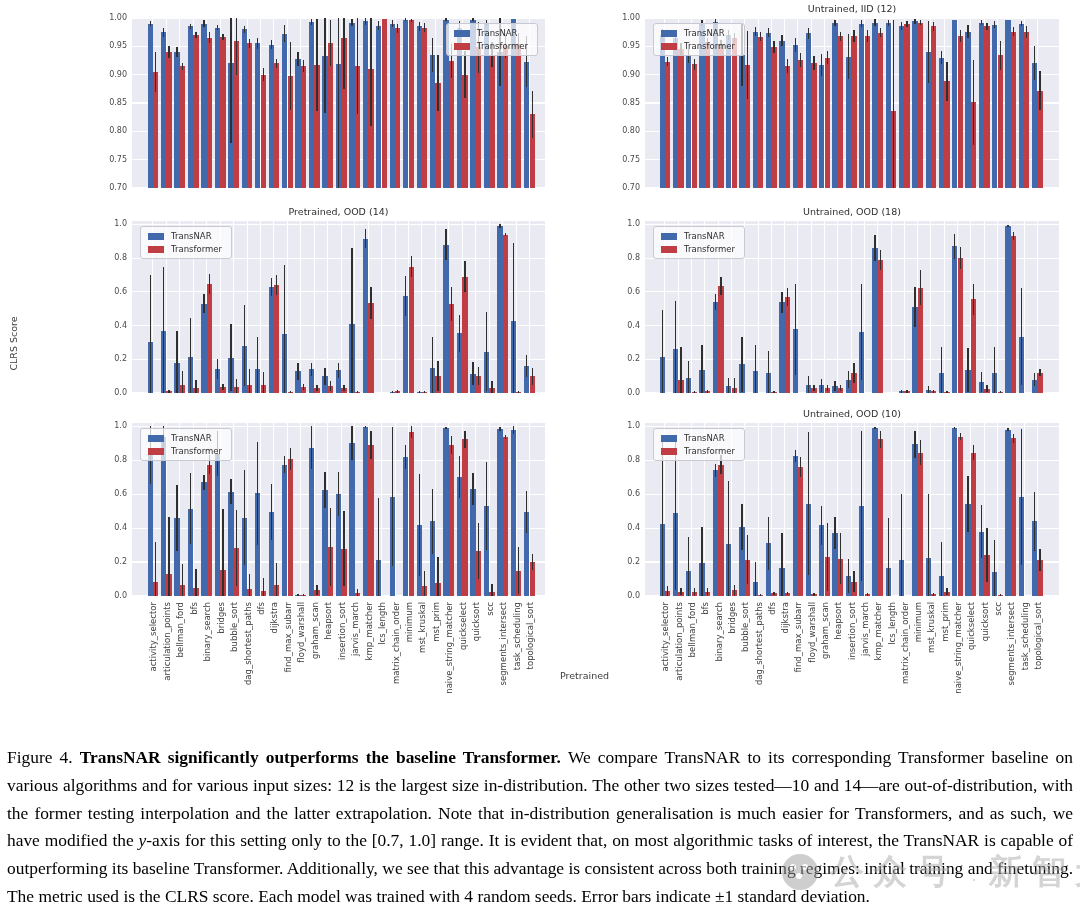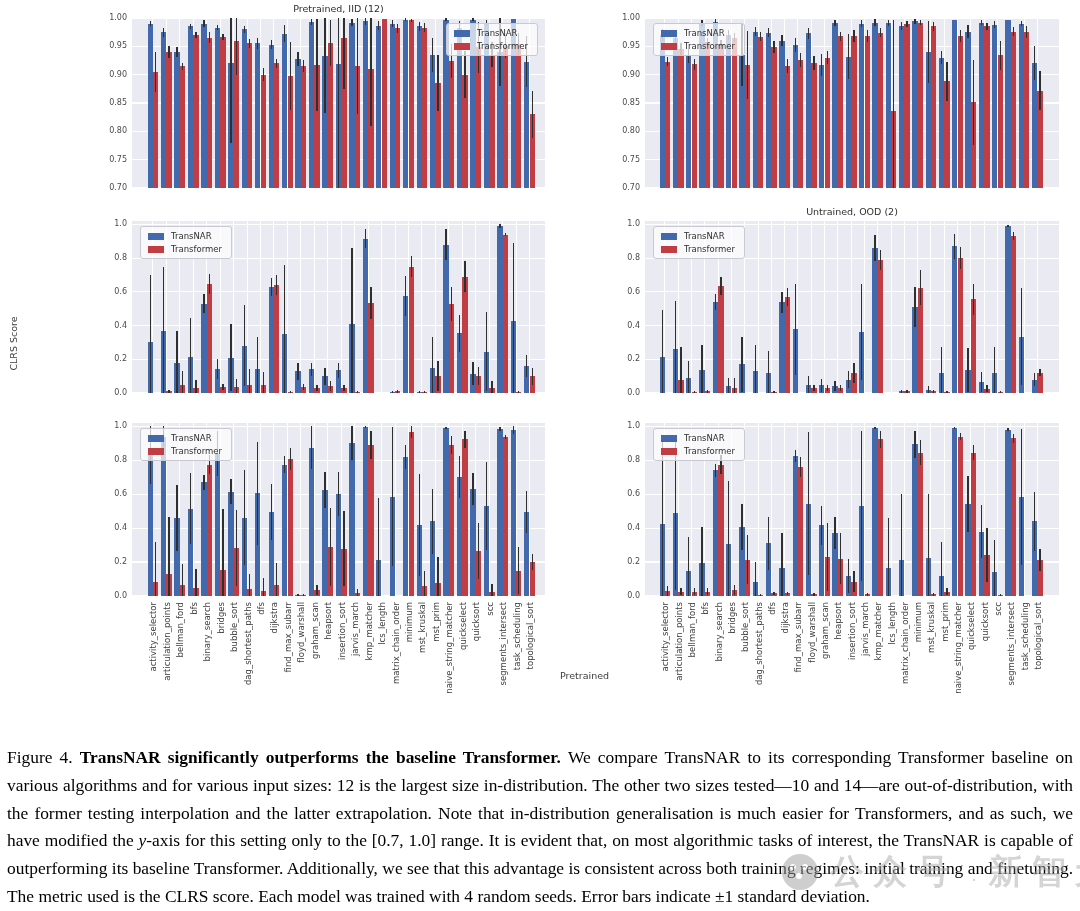--- a/index.html
+++ b/index.html
@@ -189,21 +189,20 @@
         <div class="whisk" style="left: 345.825px; top: 3.9569px; height: 51.003px;"></div>
         <div class="bar" title="scc — Transformer: 0.935" style="left: 357.275px; width: 5.3px; top: 36.8255px; height: 133.174px; background: rgb(192, 61, 67);"></div>
         <div class="whisk" style="left: 359.275px; top: 24.3581px; height: 24.9348px;"></div>
         <div class="bar" title="segments_intersect — Transformer: 0.95" style="left: 370.725px; width: 5.3px; top: 28.325px; height: 141.675px; background: rgb(192, 61, 67);"></div>
         <div class="whisk" style="left: 372.725px; top: 16.991px; height: 22.668px;"></div>
         <div class="bar" title="task_scheduling — Transformer: 0.954" style="left: 384.175px; width: 5.3px; top: 26.0582px; height: 143.942px; background: rgb(192, 61, 67);"></div>
         <div class="whisk" style="left: 386.175px; top: 14.7242px; height: 22.668px;"></div>
         <div class="bar" title="topological_sort — Transformer: 0.83" style="left: 397.625px; width: 5.3px; top: 96.329px; height: 73.671px; background: rgb(192, 61, 67);"></div>
         <div class="whisk" style="left: 399.625px; top: 72.5276px; height: 47.6028px;"></div>
       </div>
-      <div class="sptitle">Pretrained, IID (12)</div>
       <div class="ytick" style="left: -41px; top: -5.01px;">1.00</div>
       <div class="ytick" style="left: -41px; top: 23.325px;">0.95</div>
       <div class="ytick" style="left: -41px; top: 51.66px;">0.90</div>
       <div class="ytick" style="left: -41px; top: 79.995px;">0.85</div>
       <div class="ytick" style="left: -41px; top: 108.33px;">0.80</div>
       <div class="ytick" style="left: -41px; top: 136.665px;">0.75</div>
       <div class="ytick" style="left: -41px; top: 165px;">0.70</div>
       <div class="legend" style="right: 7px; top: 5px;">
         <div class="legend-item">
           <span class="legend-swatch" style="background: rgb(65, 105, 172);"></span>
@@ -361,20 +360,21 @@
         <div class="whisk" style="left: 341.25px; top: 5.0903px; height: 6.8004px;"></div>
         <div class="bar" title="scc — Transformer: 0.934" style="left: 352.55px; width: 5.3px; top: 37.3922px; height: 132.608px; background: rgb(192, 61, 67);"></div>
         <div class="whisk" style="left: 354.55px; top: 23.2247px; height: 28.335px;"></div>
         <div class="bar" title="segments_intersect — Transformer: 0.976" style="left: 365.85px; width: 5.3px; top: 13.5908px; height: 156.409px; background: rgb(192, 61, 67);"></div>
         <div class="whisk" style="left: 367.85px; top: 9.0572px; height: 9.0672px;"></div>
         <div class="bar" title="task_scheduling — Transformer: 0.975" style="left: 379.15px; width: 5.3px; top: 14.1575px; height: 155.843px; background: rgb(192, 61, 67);"></div>
         <div class="whisk" style="left: 381.15px; top: 8.4905px; height: 11.334px;"></div>
         <div class="bar" title="topological_sort — Transformer: 0.872" style="left: 392.45px; width: 5.3px; top: 72.5276px; height: 97.4724px; background: rgb(192, 61, 67);"></div>
         <div class="whisk" style="left: 394.45px; top: 52.6931px; height: 39.669px;"></div>
       </div>
+      <div class="sptitle">Untrained, IID (12)</div>
       <div class="ytick" style="left: -41px; top: -5.01px;">1.00</div>
       <div class="ytick" style="left: -41px; top: 23.325px;">0.95</div>
       <div class="ytick" style="left: -41px; top: 51.66px;">0.90</div>
       <div class="ytick" style="left: -41px; top: 79.995px;">0.85</div>
       <div class="ytick" style="left: -41px; top: 108.33px;">0.80</div>
       <div class="ytick" style="left: -41px; top: 136.665px;">0.75</div>
       <div class="ytick" style="left: -41px; top: 165px;">0.70</div>
       <div class="legend" style="left: 8px; top: 5px;">
         <div class="legend-item">
           <span class="legend-swatch" style="background: rgb(65, 105, 172);"></span>
@@ -527,20 +527,21 @@
         <div class="whisk" style="left: 345.825px; top: 145.867px; height: 18.546px;"></div>
         <div class="bar" title="scc — Transformer: 0.03" style="left: 357.275px; width: 5.3px; top: 166.942px; height: 5.058px; background: rgb(192, 61, 67);"></div>
         <div class="whisk" style="left: 359.275px; top: 160.198px; height: 11.802px;"></div>
         <div class="bar" title="segments_intersect — Transformer: 0.94" style="left: 370.725px; width: 5.3px; top: 13.516px; height: 158.484px; background: rgb(192, 61, 67);"></div>
         <div class="whisk" style="left: 372.725px; top: 11.83px; height: 3.372px;"></div>
         <div class="bar" title="task_scheduling — Transformer: 0.005" style="left: 384.175px; width: 5.3px; top: 171.157px; height: 0.843px; background: rgb(192, 61, 67);"></div>
         <div class="whisk" style="left: 386.175px; top: 170.314px; height: 1.686px;"></div>
         <div class="bar" title="topological_sort — Transformer: 0.098" style="left: 397.625px; width: 5.3px; top: 155.477px; height: 16.5228px; background: rgb(192, 61, 67);"></div>
         <div class="whisk" style="left: 399.625px; top: 147.047px; height: 16.86px;"></div>
       </div>
+      <div class="sptitle">Pretrained, OOD (14)</div>
       <div class="ytick" style="left: -41px; top: -1.6px;">1.0</div>
       <div class="ytick" style="left: -41px; top: 32.12px;">0.8</div>
       <div class="ytick" style="left: -41px; top: 65.84px;">0.6</div>
       <div class="ytick" style="left: -41px; top: 99.56px;">0.4</div>
       <div class="ytick" style="left: -41px; top: 133.28px;">0.2</div>
       <div class="ytick" style="left: -41px; top: 167px;">0.0</div>
       <div class="legend" style="left: 8px; top: 5px;">
         <div class="legend-item">
           <span class="legend-swatch" style="background: rgb(65, 105, 172);"></span>
           <span class="legend-label">TransNAR</span>
@@ -682,21 +683,21 @@
         <div class="whisk" style="left: 327.95px; top: 63.253px; height: 30.348px;"></div>
         <div class="bar" title="quicksort — Transformer: 0.025" style="left: 339.25px; width: 5.3px; top: 167.785px; height: 4.215px; background: rgb(192, 61, 67);"></div>
         <div class="whisk" style="left: 341.25px; top: 164.413px; height: 6.744px;"></div>
         <div class="bar" title="scc — Transformer: 0.005" style="left: 352.55px; width: 5.3px; top: 171.157px; height: 0.843px; background: rgb(192, 61, 67);"></div>
         <div class="whisk" style="left: 354.55px; top: 170.314px; height: 1.686px;"></div>
         <div class="bar" title="segments_intersect — Transformer: 0.93" style="left: 365.85px; width: 5.3px; top: 15.202px; height: 156.798px; background: rgb(192, 61, 67);"></div>
         <div class="whisk" style="left: 367.85px; top: 10.987px; height: 8.43px;"></div>
         <div class="bar" title="topological_sort — Transformer: 0.12" style="left: 392.45px; width: 5.3px; top: 151.768px; height: 20.232px; background: rgb(192, 61, 67);"></div>
         <div class="whisk" style="left: 394.45px; top: 148.396px; height: 6.744px;"></div>
       </div>
-      <div class="sptitle">Untrained, OOD (2)</div>
+      <div class="sptitle">Untrained, OOD (18)</div>
       <div class="ytick" style="left: -41px; top: -1.6px;">1.0</div>
       <div class="ytick" style="left: -41px; top: 32.12px;">0.8</div>
       <div class="ytick" style="left: -41px; top: 65.84px;">0.6</div>
       <div class="ytick" style="left: -41px; top: 99.56px;">0.4</div>
       <div class="ytick" style="left: -41px; top: 133.28px;">0.2</div>
       <div class="ytick" style="left: -41px; top: 167px;">0.0</div>
       <div class="legend" style="left: 8px; top: 5px;">
         <div class="legend-item">
           <span class="legend-swatch" style="background: rgb(65, 105, 172);"></span>
           <span class="legend-label">TransNAR</span>
@@ -1015,20 +1016,21 @@
         <div class="whisk" style="left: 327.95px; top: 22.056px; height: 15.264px;"></div>
         <div class="bar" title="quicksort — Transformer: 0.24" style="left: 339.25px; width: 5.3px; top: 132.296px; height: 40.704px; background: rgb(192, 61, 67);"></div>
         <div class="whisk" style="left: 341.25px; top: 105.16px; height: 54.272px;"></div>
         <div class="bar" title="scc — Transformer: 0.005" style="left: 352.55px; width: 5.3px; top: 172.152px; height: 0.848px; background: rgb(192, 61, 67);"></div>
         <div class="whisk" style="left: 354.55px; top: 171.304px; height: 1.696px;"></div>
         <div class="bar" title="segments_intersect — Transformer: 0.93" style="left: 365.85px; width: 5.3px; top: 15.272px; height: 157.728px; background: rgb(192, 61, 67);"></div>
         <div class="whisk" style="left: 367.85px; top: 11.032px; height: 8.48px;"></div>
         <div class="bar" title="topological_sort — Transformer: 0.21" style="left: 392.45px; width: 5.3px; top: 137.384px; height: 35.616px; background: rgb(192, 61, 67);"></div>
         <div class="whisk" style="left: 394.45px; top: 126.36px; height: 22.048px;"></div>
       </div>
+      <div class="sptitle">Untrained, OOD (10)</div>
       <div class="ytick" style="left: -41px; top: -1.6px;">1.0</div>
       <div class="ytick" style="left: -41px; top: 32.32px;">0.8</div>
       <div class="ytick" style="left: -41px; top: 66.24px;">0.6</div>
       <div class="ytick" style="left: -41px; top: 100.16px;">0.4</div>
       <div class="ytick" style="left: -41px; top: 134.08px;">0.2</div>
       <div class="ytick" style="left: -41px; top: 168px;">0.0</div>
       <div class="legend" style="left: 8px; top: 5px;">
         <div class="legend-item">
           <span class="legend-swatch" style="background: rgb(65, 105, 172);"></span>
           <span class="legend-label">TransNAR</span>

